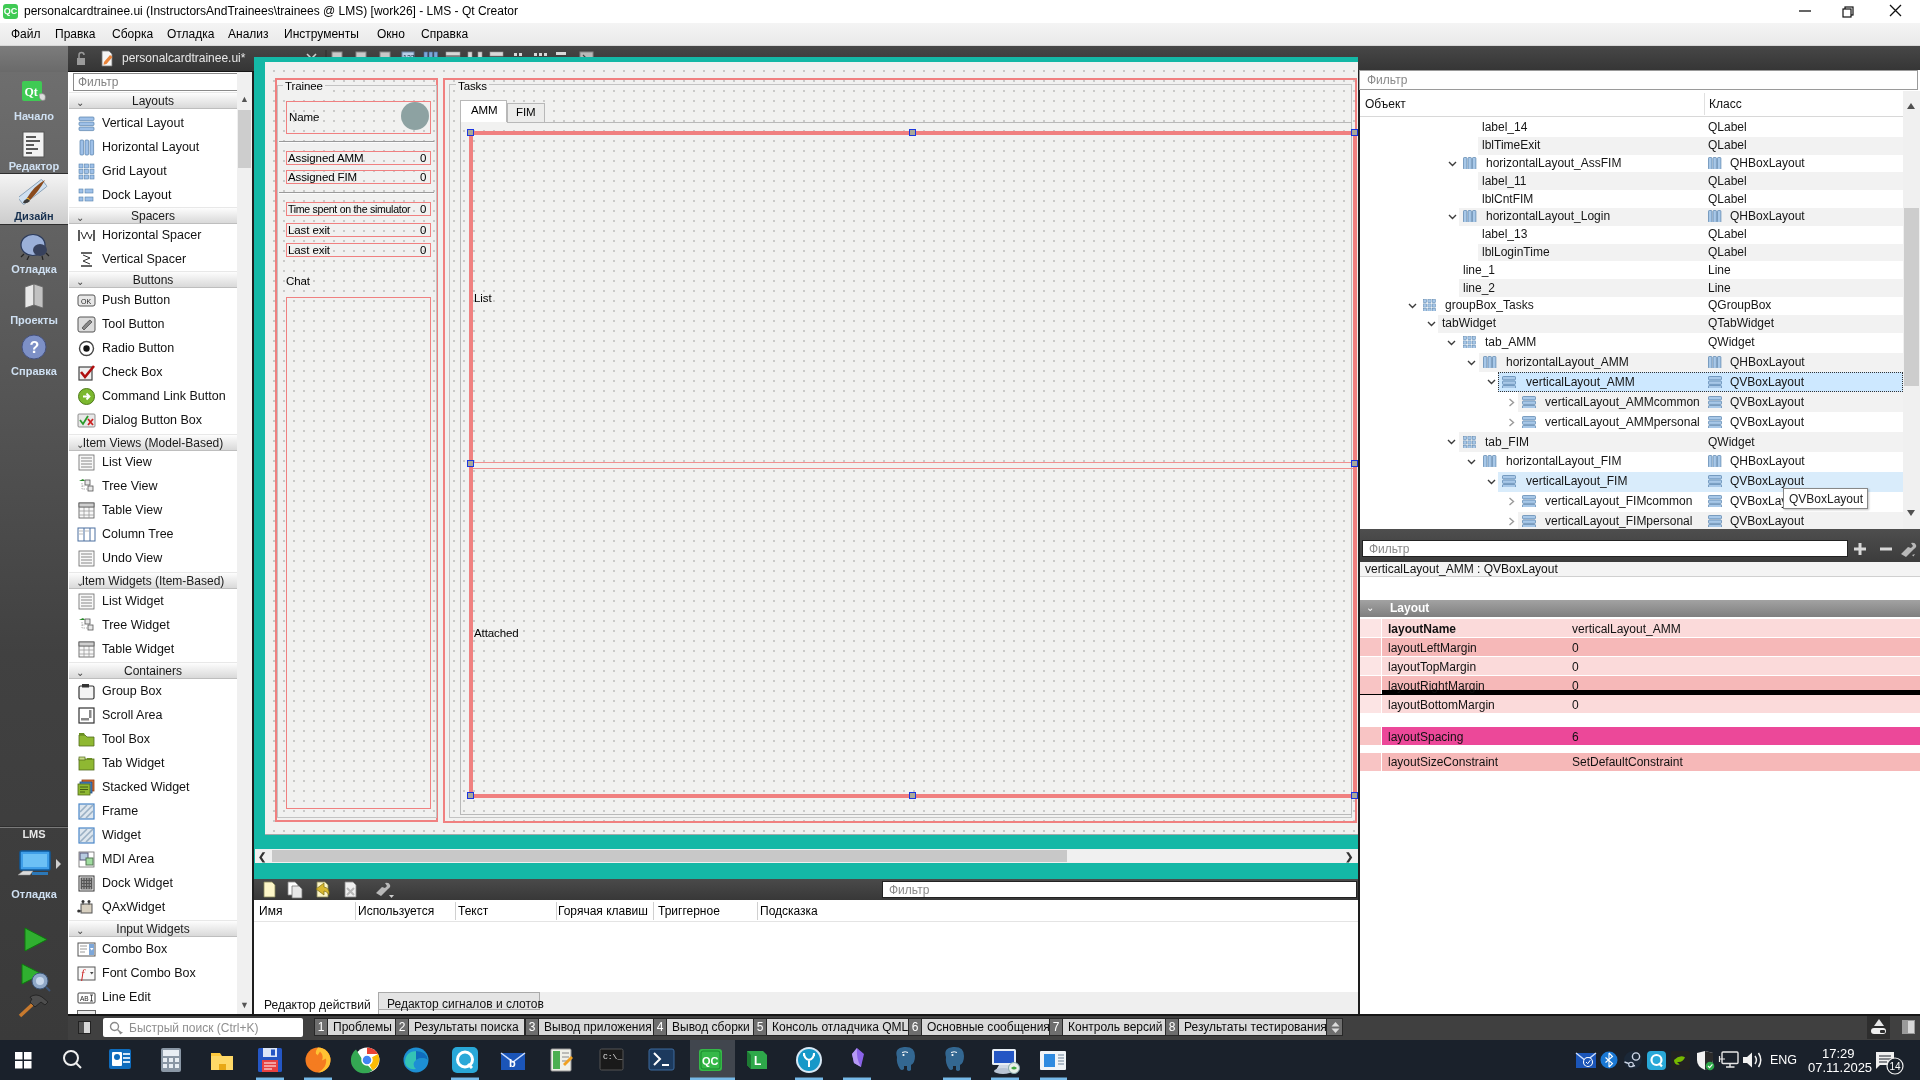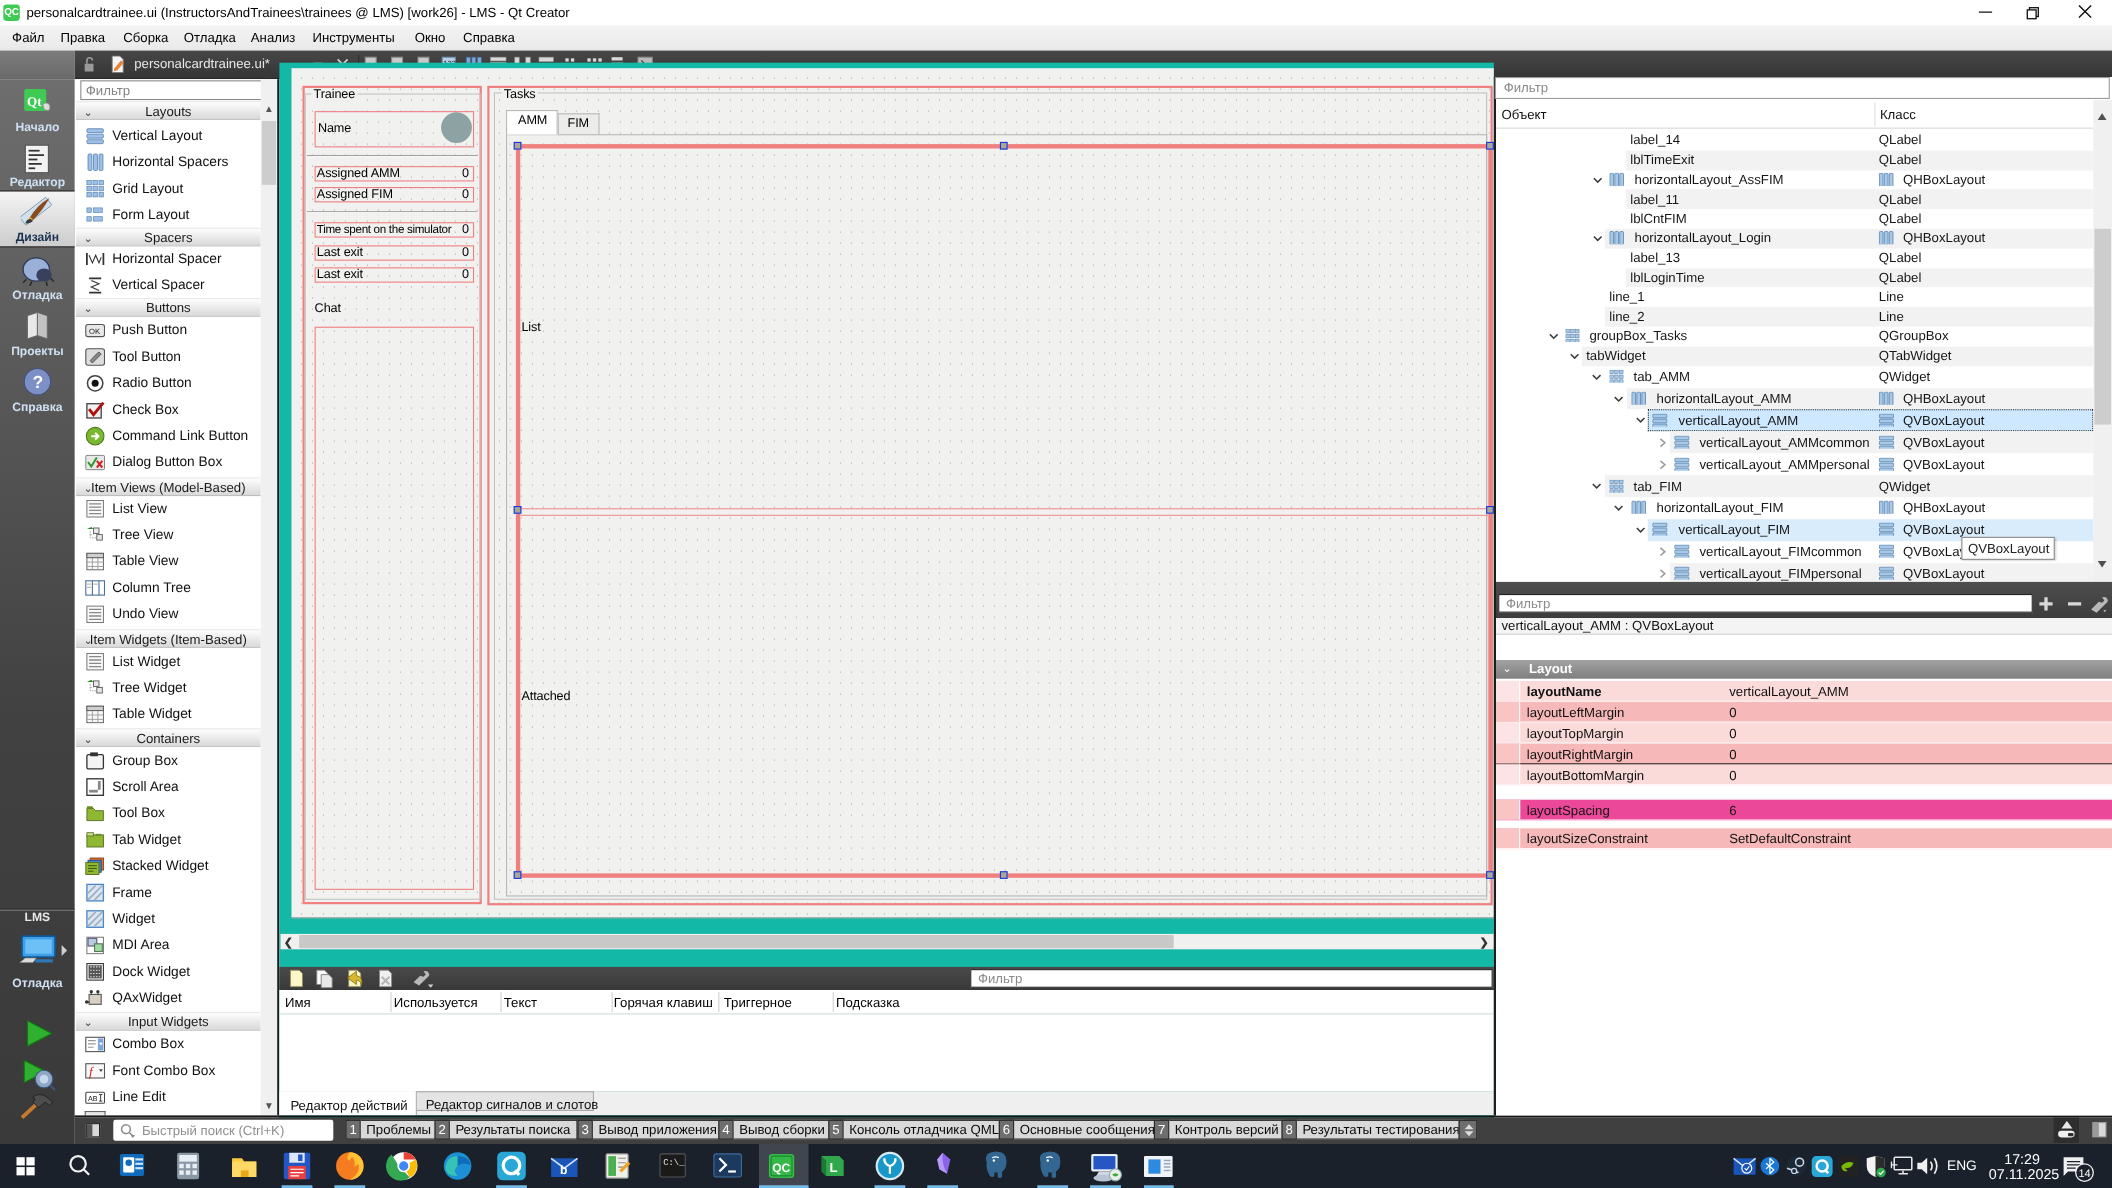--- a/index.html
+++ b/index.html
@@ -434,29 +434,29 @@
   <div id="widgetbox" class="abs">
     <div id="wbfilter" class="abs">Фильтр</div>
     <div class="cat abs" style="top:20px"><span class="chev">⌄</span>Layouts</div>
     <svg class="wicon abs" style="top:42px">
         <use href="#i-vl"></use>
       </svg>
       <div class="witem abs" style="top:44px">Vertical Layout</div>
     <svg class="wicon abs" style="top:66px">
         <use href="#i-hl"></use>
       </svg>
-      <div class="witem abs" style="top:68px">Horizontal Spacers</div>
+      <div class="witem abs" style="top:68px">Horizontal Layout</div>
     <svg class="wicon abs" style="top:90px">
         <use href="#i-gl"></use>
       </svg>
       <div class="witem abs" style="top:92px">Grid Layout</div>
     <svg class="wicon abs" style="top:114px">
         <use href="#i-fl"></use>
       </svg>
-      <div class="witem abs" style="top:116px">Form Layout</div>
+      <div class="witem abs" style="top:116px">Dock Layout</div>
     <div class="cat abs" style="top:135px"><span class="chev">⌄</span>Spacers</div>
     <svg class="wicon abs" style="top:154px">
         <use href="#i-hsp"></use>
       </svg>
       <div class="witem abs" style="top:156px">Horizontal Spacer</div>
     <svg class="wicon abs" style="top:178px">
         <use href="#i-vsp"></use>
       </svg>
       <div class="witem abs" style="top:180px">Vertical Spacer</div>
     <div class="cat abs" style="top:199px"><span class="chev">⌄</span>Buttons</div>
@@ -954,21 +954,21 @@
       <div class="prow" style="top:19.1px;background:#f6b8b8;border-bottom:1px solid #fff">
           <div class="abs" style="left:0;top:0;width:22px;height:18.1px;background:#f8c4c4;border-right:1px solid #fff"></div>
           <div class="pname" style="">layoutLeftMargin</div>
           <div class="pval">0</div>
         </div>
       <div class="prow" style="top:38.2px;background:#fbdada;border-bottom:1px solid #fff">
           <div class="abs" style="left:0;top:0;width:22px;height:18.1px;background:#fce4e4;border-right:1px solid #fff"></div>
           <div class="pname" style="">layoutTopMargin</div>
           <div class="pval">0</div>
         </div>
-      <div class="prow" style="top:57.3px;background:#f6b8b8;border-bottom:1px solid #000000">
+      <div class="prow" style="top:57.3px;background:#f6b8b8;border-bottom:5px solid #000000">
           <div class="abs" style="left:0;top:0;width:22px;height:18.1px;background:#f8c4c4;border-right:1px solid #fff"></div>
           <div class="pname" style="">layoutRightMargin</div>
           <div class="pval">0</div>
         </div>
       <div class="prow" style="top:76.4px;background:#fbdada;border-bottom:1px solid #fff">
           <div class="abs" style="left:0;top:0;width:22px;height:18.1px;background:#fce4e4;border-right:1px solid #fff"></div>
           <div class="pname" style="">layoutBottomMargin</div>
           <div class="pval">0</div>
         </div>
       <div class="prow" style="top:108px;background:#ec4899;border-bottom:1px solid #fff">

